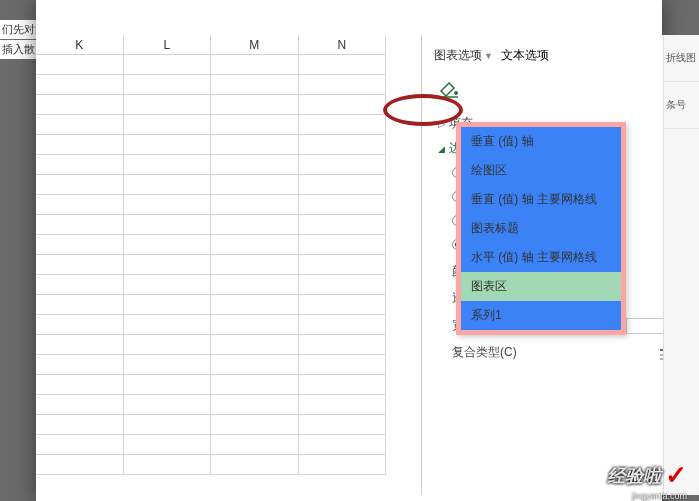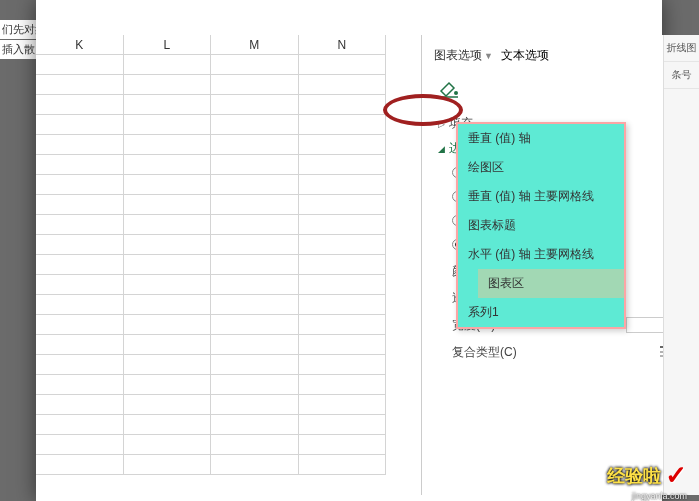--- a/index.html
+++ b/index.html
@@ -35,37 +35,37 @@
   .section { font-size: 12px; margin: 8px 0 6px 4px; color: #444; }
   .section .tri { font-size: 9px; color: #666; margin-right: 4px; }
   .section.expanded { color: #217346; }
   .section.expanded .tri { color: #217346; }
   
   .radio-group { margin-left: 18px; }
   .radio-item { display: flex; align-items: center; font-size: 12px; color: #444; margin: 7px 0; gap: 5px; }
   .radio { width: 11px; height: 11px; border: 1px solid #888; border-radius: 50%; display: inline-block; position: relative; }
   .radio.checked::after { content: ""; position: absolute; width: 5px; height: 5px; background: #333; border-radius: 50%; left: 2px; top: 2px; }
   
-  .dropdown-menu { position: absolute; left: 456px; top: 122px; width: 170px; background: #5eead4; border: 2px solid #fca5a5; box-shadow: 2px 2px 6px rgba(0,0,0,0.2); z-index: 10; }
+  .dropdown-menu { position: absolute; left: 456px; top: 122px; width: 170px; background: #3b82f6; border: 5px solid #fca5a5; box-shadow: 2px 2px 6px rgba(0,0,0,0.2); z-index: 10; }
   .dropdown-item { font-size: 12px; padding: 6px 10px; color: #333; cursor: pointer; }
-  .dropdown-item.selected { background: #a2d8b4; margin-left: 20px; }
-  
-  .prop-row { display: flex; align-items: flex-start; font-size: 12px; color: #444; margin: 10px 0 10px 18px; gap: 6px; }
+  .dropdown-item.selected { background: #a2d8b4; }
+  
+  .prop-row { display: flex; align-items: flex-end; font-size: 12px; color: #444; margin: 10px 0 10px 18px; gap: 6px; }
   .prop-label { width: 60px; }
   .color-dd { font-size: 9px; color: #666; }
   .slider { width: 60px; height: 3px; background: #ccc; position: relative; }
   .slider::before { content: ""; position: absolute; left: 0; top: -4px; width: 4px; height: 11px; background: #666; }
   .val-box { border: 1px solid #ccc; padding: 1px 6px; font-size: 11px; min-width: 30px; text-align: center; }
   .spinner { display: flex; flex-direction: column; font-size: 6px; line-height: 5px; color: #888; }
   
   .right-strip { position: absolute; right: 0; top: 35px; width: 36px; height: 460px; background: #f6f6f6; border-left: 1px solid #ddd; }
-  .strip-btn { font-size: 10px; color: #555; padding: 6px 2px; text-align: center; border-bottom: 1px solid #e5e5e5; }
+  .strip-btn { font-size: 10px; color: #555; padding: 16px 2px; border-bottom: 1px solid #e5e5e5; }
   
   .watermark { position: absolute; right: 12px; bottom: 10px; z-index: 50; display: flex; align-items: center; gap: 4px; }
-  .watermark-text { color: #fde047; font-weight: bold; font-size: 18px; text-shadow: 0 0 3px #000, 0 0 3px #000; }
+  .watermark-text { color: #e5e5e5; font-weight: bold; font-size: 18px; font-style: italic; text-shadow: 0 0 3px #000, 0 0 3px #000; }
   .checkmark { color: #d00; font-size: 26px; font-weight: bold; text-shadow: 1px 1px 0 #fff; }
   .watermark-url { position: absolute; right: 12px; bottom: 0; font-size: 9px; color: #eee; z-index: 50; text-shadow: 0 0 2px #000; }
 </style>
 </head>
 <body>
 
 <div class="side-text">们先对象</div>
 <div class="side-text2">插入散点</div>
 
 <div class="window">

